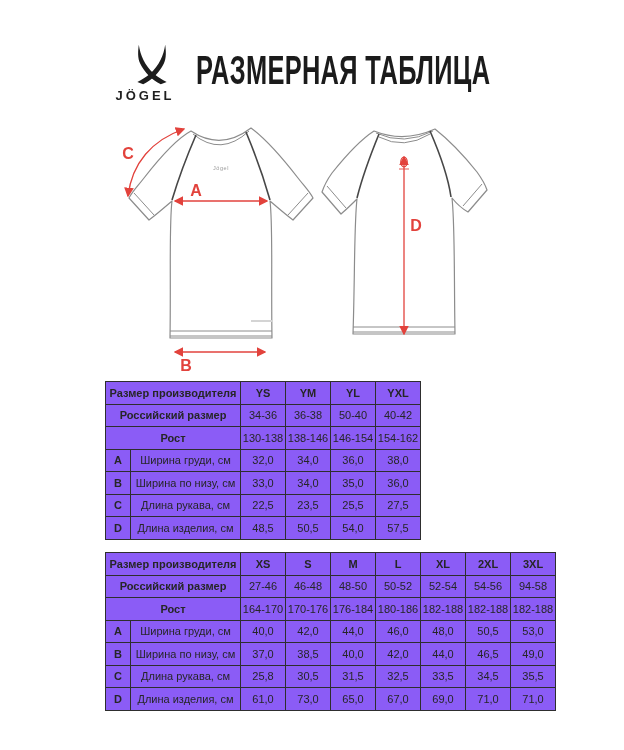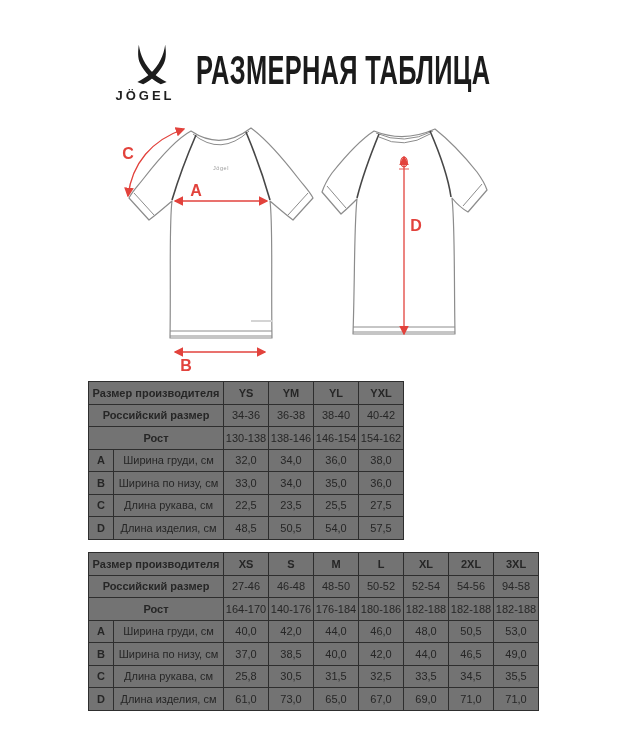--- a/index.html
+++ b/index.html
@@ -11,21 +11,21 @@
   .logo-word{position:absolute;left:101px;top:88px;width:88px;text-align:center;
              font-size:13px;font-weight:bold;letter-spacing:3px;color:#1f1f1f;}
   .page-title{position:absolute;left:196px;top:50px;white-space:nowrap;line-height:1;
               font-size:41px;font-weight:bold;color:#1b1b1b;
               transform:scaleX(0.62);transform-origin:0 0;letter-spacing:0.5px;}
 
   
   .diagram{position:absolute;left:0;top:0;width:624px;height:380px;}
 
   
-  table.tbl{position:absolute;border-collapse:collapse;table-layout:fixed;background:#737373;}
+  table.tbl{position:absolute;border-collapse:collapse;table-layout:fixed;background:#8b5cf6;margin-left:17px;}
   table.tbl td{border:1px solid #2e2e2e;text-align:center;vertical-align:middle;
                padding:0;font-size:11px;color:#262626;overflow:hidden;}
   table.tbl tr{height:22.5px;}
   #tbl-junior{left:88px;top:381px;width:315px;}
   #tbl-adult{left:88px;top:552px;width:450px;}
   td.lab{font-weight:bold;font-size:11.5px;}
   td.ltr{font-weight:bold;font-size:12px;}
   td.mlab{text-align:left;padding-left:10px;font-size:11px;}
   col.c-ltr{width:25px;} col.c-lab{width:110px;} col.c-val{width:45px;}
 </style>
@@ -112,21 +112,21 @@
         <td colspan="2" class="lab">Размер производителя</td>
         <td class="lab">YS</td>
         <td class="lab">YM</td>
         <td class="lab">YL</td>
         <td class="lab">YXL</td>
       </tr>
       <tr>
         <td colspan="2" class="lab">Российский размер</td>
         <td>34-36</td>
         <td>36-38</td>
-        <td>38-40</td>
+        <td>50-40</td>
         <td>40-42</td>
       </tr>
       <tr>
         <td colspan="2" class="lab">Рост</td>
         <td>130-138</td>
         <td>138-146</td>
         <td>146-154</td>
         <td>154-162</td>
       </tr>
       <tr>
@@ -193,21 +193,21 @@
         <td>46-48</td>
         <td>48-50</td>
         <td>50-52</td>
         <td>52-54</td>
         <td>54-56</td>
         <td>94-58</td>
       </tr>
       <tr>
         <td colspan="2" class="lab">Рост</td>
         <td>164-170</td>
-        <td>140-176</td>
+        <td>170-176</td>
         <td>176-184</td>
         <td>180-186</td>
         <td>182-188</td>
         <td>182-188</td>
         <td>182-188</td>
       </tr>
       <tr>
         <td class="ltr">A</td>
         <td class="mlab">Ширина груди, см</td>
         <td>40,0</td>

